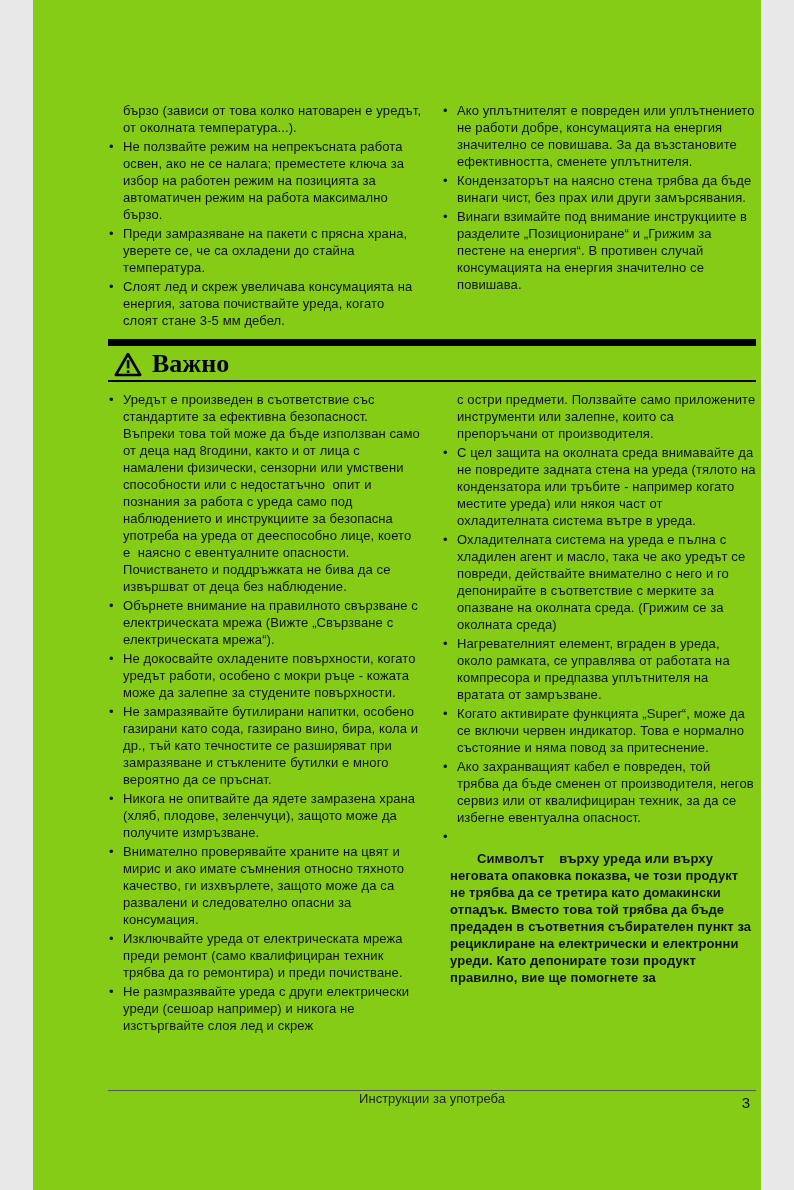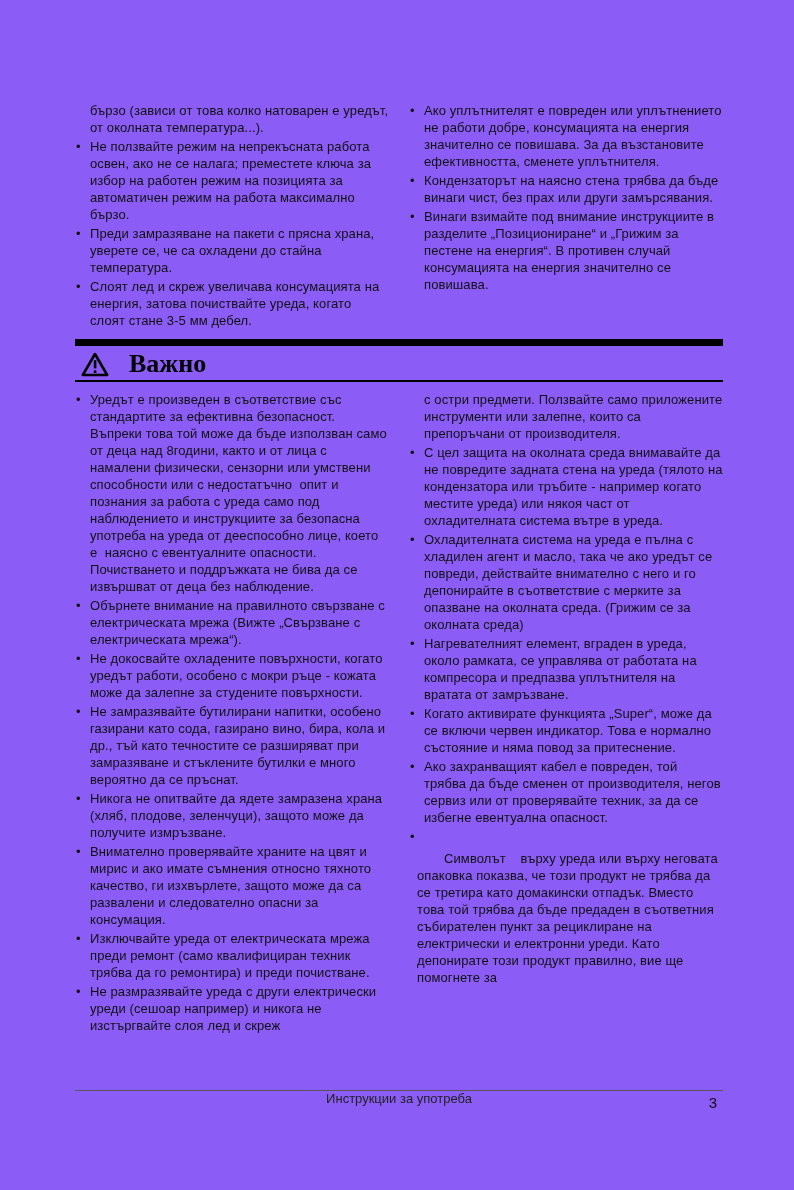--- a/index.html
+++ b/index.html
@@ -1,22 +1,22 @@
 <!DOCTYPE html>
 <html><head>
 <meta charset="utf-8">
 <style>
   * { margin: 0; padding: 0; box-sizing: border-box; }
   html, body { background: #e8e8e8; }
   .page {
     position: relative;
-    width: 794px;
+    width: 728px;
     height: 1190px;
     margin: 0 auto;
-    background: #8b5cf6;
+    background: #84cc16;
     font-family: "Liberation Sans", sans-serif;
     color: #111111;
     overflow: hidden;
   }
   .content {
     position: absolute;
     left: 75px;
     top: 102px;
     width: 648px;
   }
@@ -29,35 +29,35 @@
     line-height: 17px;
     margin-bottom: 2px;
     letter-spacing: 0.1px;
   }
   .para .bullet {
     position: absolute;
     left: 1px;
     top: 0;
     font-size: 13px;
   }
-  .para.bold { font-weight: normal; margin-top: 24px; }
+  .para.bold { font-weight: bold; margin-top: 24px; }
   .para.indented {
     padding-left: 8px;
     text-indent: 27px;
   }
   .para .text { white-space: pre-wrap; }
   .thick-bar {
     height: 7px;
     background: #000000;
     margin-top: 8px;
   }
   .heading-row {
     display: flex;
     align-items: center;
-    gap: 20px;
+    gap: 10px;
     padding: 4px 0 3px 6px;
   }
   .warn-icon { display: inline-flex; margin-top: 2px; }
   .heading-text {
     font-family: "Liberation Serif", serif;
     font-weight: bold;
     font-size: 26px;
     line-height: 26px;
     color: #000;
   }
@@ -133,21 +133,21 @@
           <div class="para bulleted"><span class="bullet">•</span><span class="text">Внимателно проверявайте храните на цвят и мирис и ако имате съмнения относно тяхното качество, ги изхвърлете, защото може да са развалени и следователно опасни за консумация.</span></div>
           <div class="para bulleted"><span class="bullet">•</span><span class="text">Изключвайте уреда от електрическата мрежа преди ремонт (само квалифициран техник трябва да го ремонтира) и преди почистване.</span></div>
           <div class="para bulleted"><span class="bullet">•</span><span class="text">Не размразявайте уреда с други електрически уреди (сешоар например) и никога не изстъргвайте слоя лед и скреж</span></div>
         </div>
       <div class="col">
           <div class="para"><span class="text">с остри предмети. Ползвайте само приложените инструменти или залепне, които са препоръчани от производителя.</span></div>
           <div class="para bulleted"><span class="bullet">•</span><span class="text">С цел защита на околната среда внимавайте да не повредите задната стена на уреда (тялото на кондензатора или тръбите - например когато местите уреда) или някоя част от охладителната система вътре в уреда.</span></div>
           <div class="para bulleted"><span class="bullet">•</span><span class="text">Охладителната система на уреда е пълна с хладилен агент и масло, така че ако уредът се повреди, действайте внимателно с него и го депонирайте в съответствие с мерките за опазване на околната среда. (Грижим се за околната среда)</span></div>
           <div class="para bulleted"><span class="bullet">•</span><span class="text">Нагревателният елемент, вграден в уреда, около рамката, се управлява от работата на компресора и предпазва уплътнителя на вратата от замръзване.</span></div>
           <div class="para bulleted"><span class="bullet">•</span><span class="text">Когато активирате функцията „Super“, може да се включи червен индикатор. Това е нормално състояние и няма повод за притеснение.</span></div>
-          <div class="para bulleted"><span class="bullet">•</span><span class="text">Ако захранващият кабел е повреден, той трябва да бъде сменен от производителя, негов сервиз или от проверявайте техник, за да се избегне евентуална опасност.</span></div>
+          <div class="para bulleted"><span class="bullet">•</span><span class="text">Ако захранващият кабел е повреден, той трябва да бъде сменен от производителя, негов сервиз или от квалифициран техник, за да се избегне евентуална опасност.</span></div>
           <div class="para bulleted"><span class="bullet">•</span></div>
           <div class="para bold indented"><span class="text">Символът &nbsp;&nbsp;&nbsp;върху уреда или върху неговата опаковка показва, че този продукт не трябва да се третира като домакински отпадък. Вместо това той трябва да бъде предаден в съответния събирателен пункт за рециклиране на електрически и електронни уреди. Като депонирате този продукт правилно, вие ще помогнете за</span></div>
         </div>
     </section>
 
   </div>
 
   <div class="footer">
     <span class="footer-label">Инструкции за употреба</span>
     <span class="footer-page">3</span>

